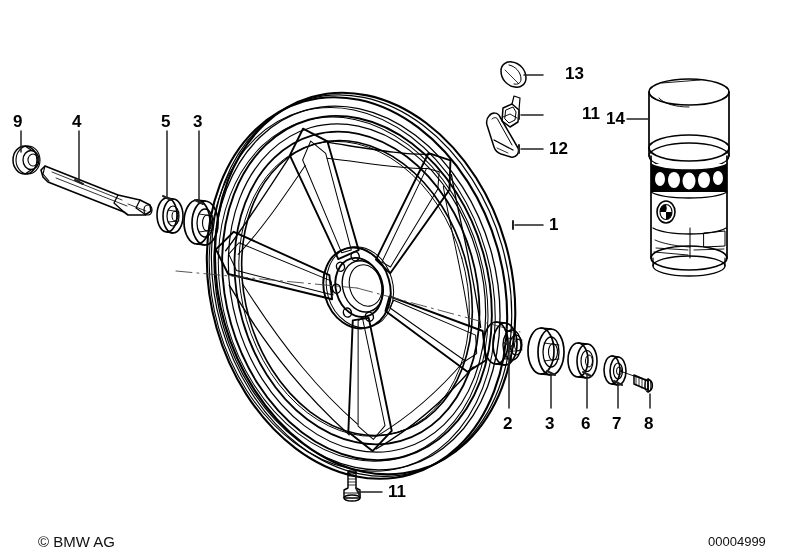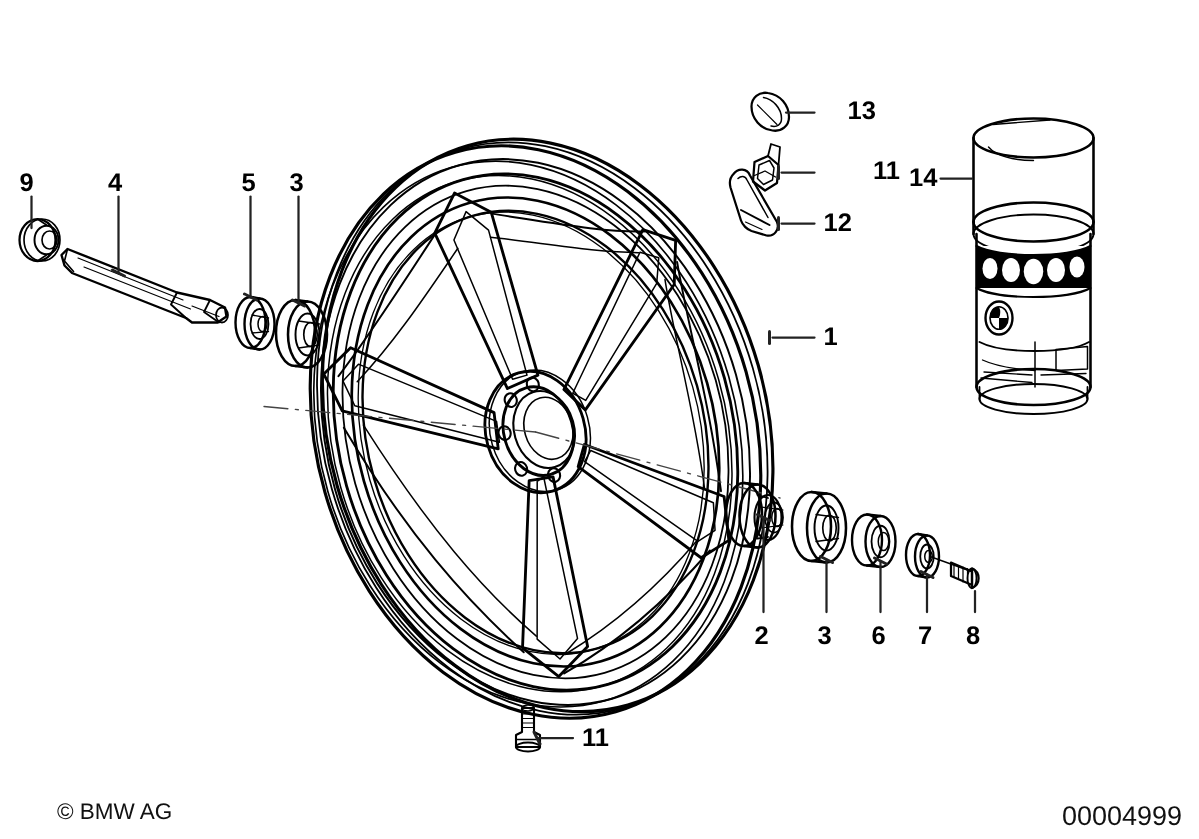--- a/index.html
+++ b/index.html
@@ -32,21 +32,21 @@
     font-weight:normal;
     letter-spacing:0px;
     color:#111;
     white-space:nowrap;
     margin-left:16px;
   }
   .footer-right{
     position:absolute;
     left:708px; top:534px;
     font-family:"Liberation Sans", sans-serif;
-    font-size:18px;
+    font-size:13px;
     font-weight:normal;
     color:#111;
     white-space:nowrap;
   }
 </style>
 </head>
 <body>
 
 <div id="stage">
 

